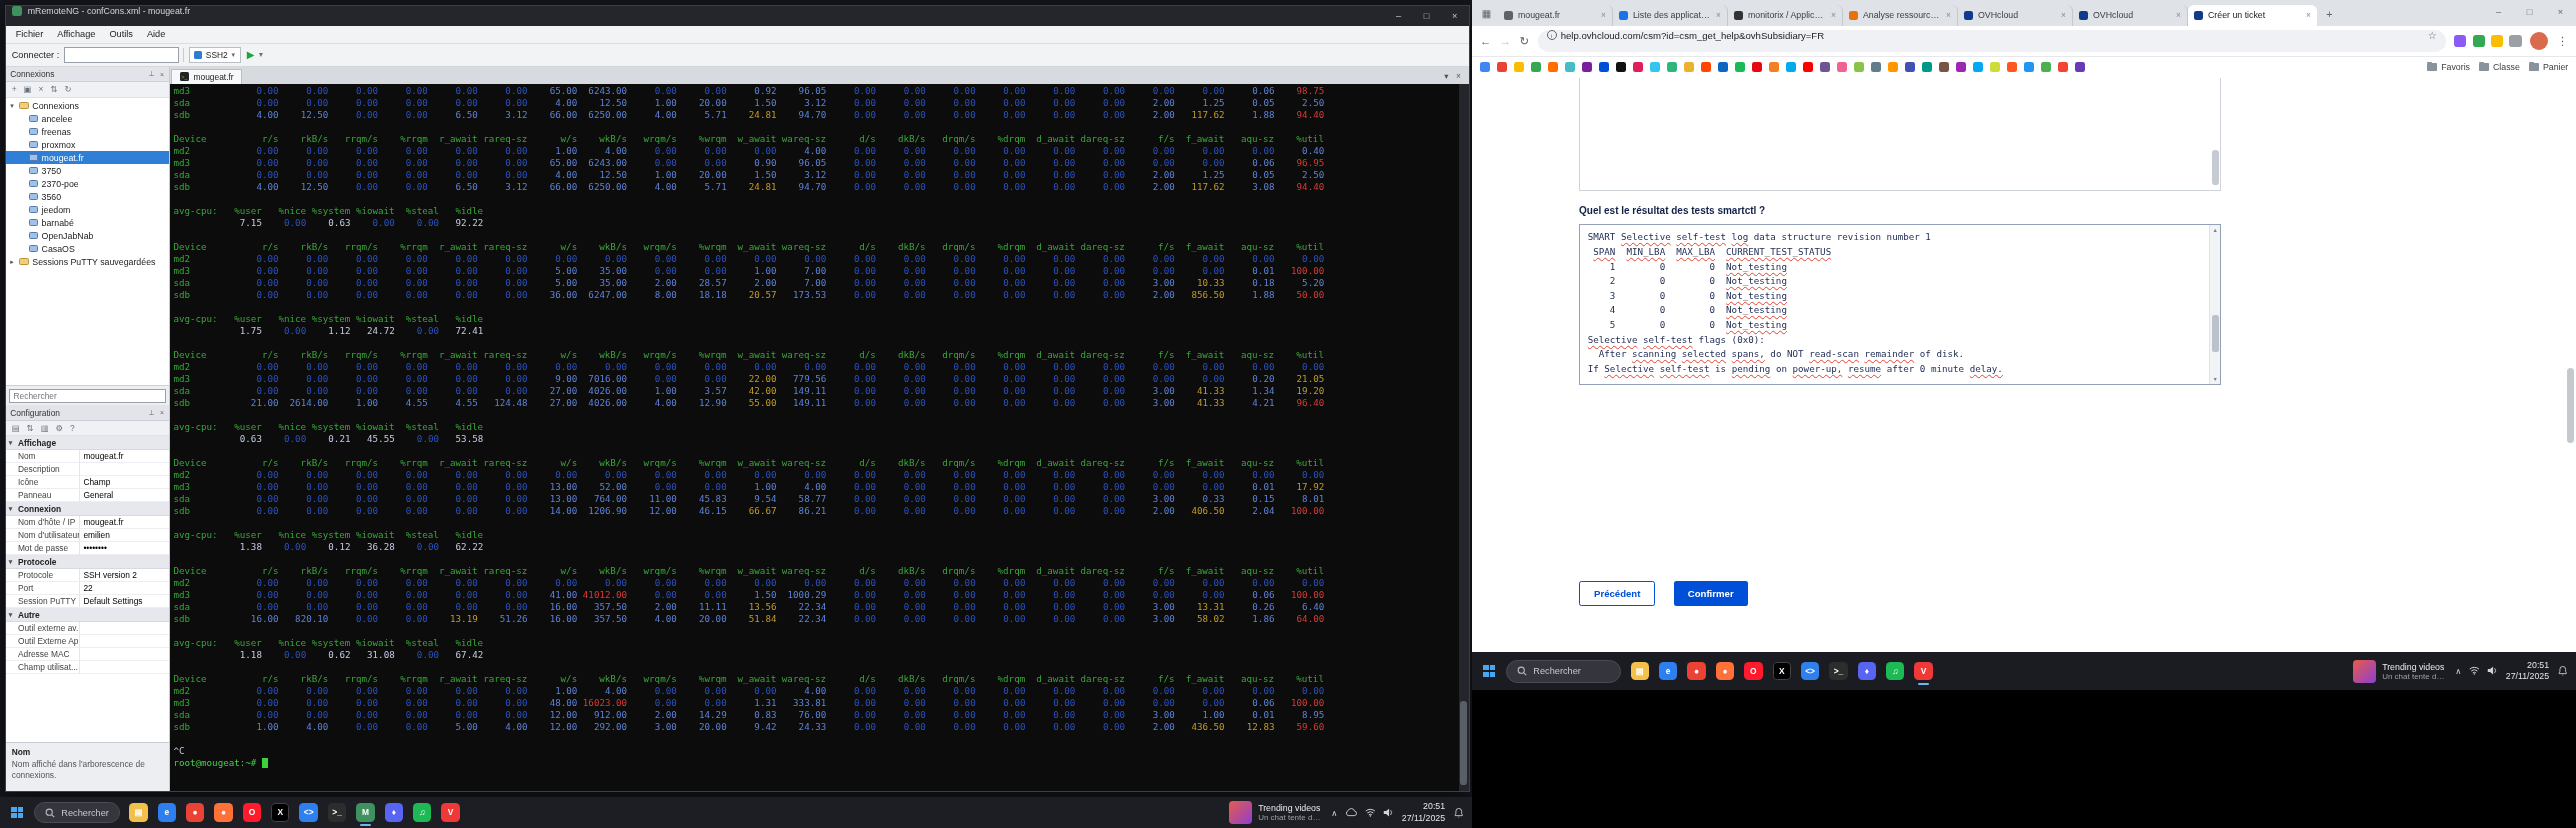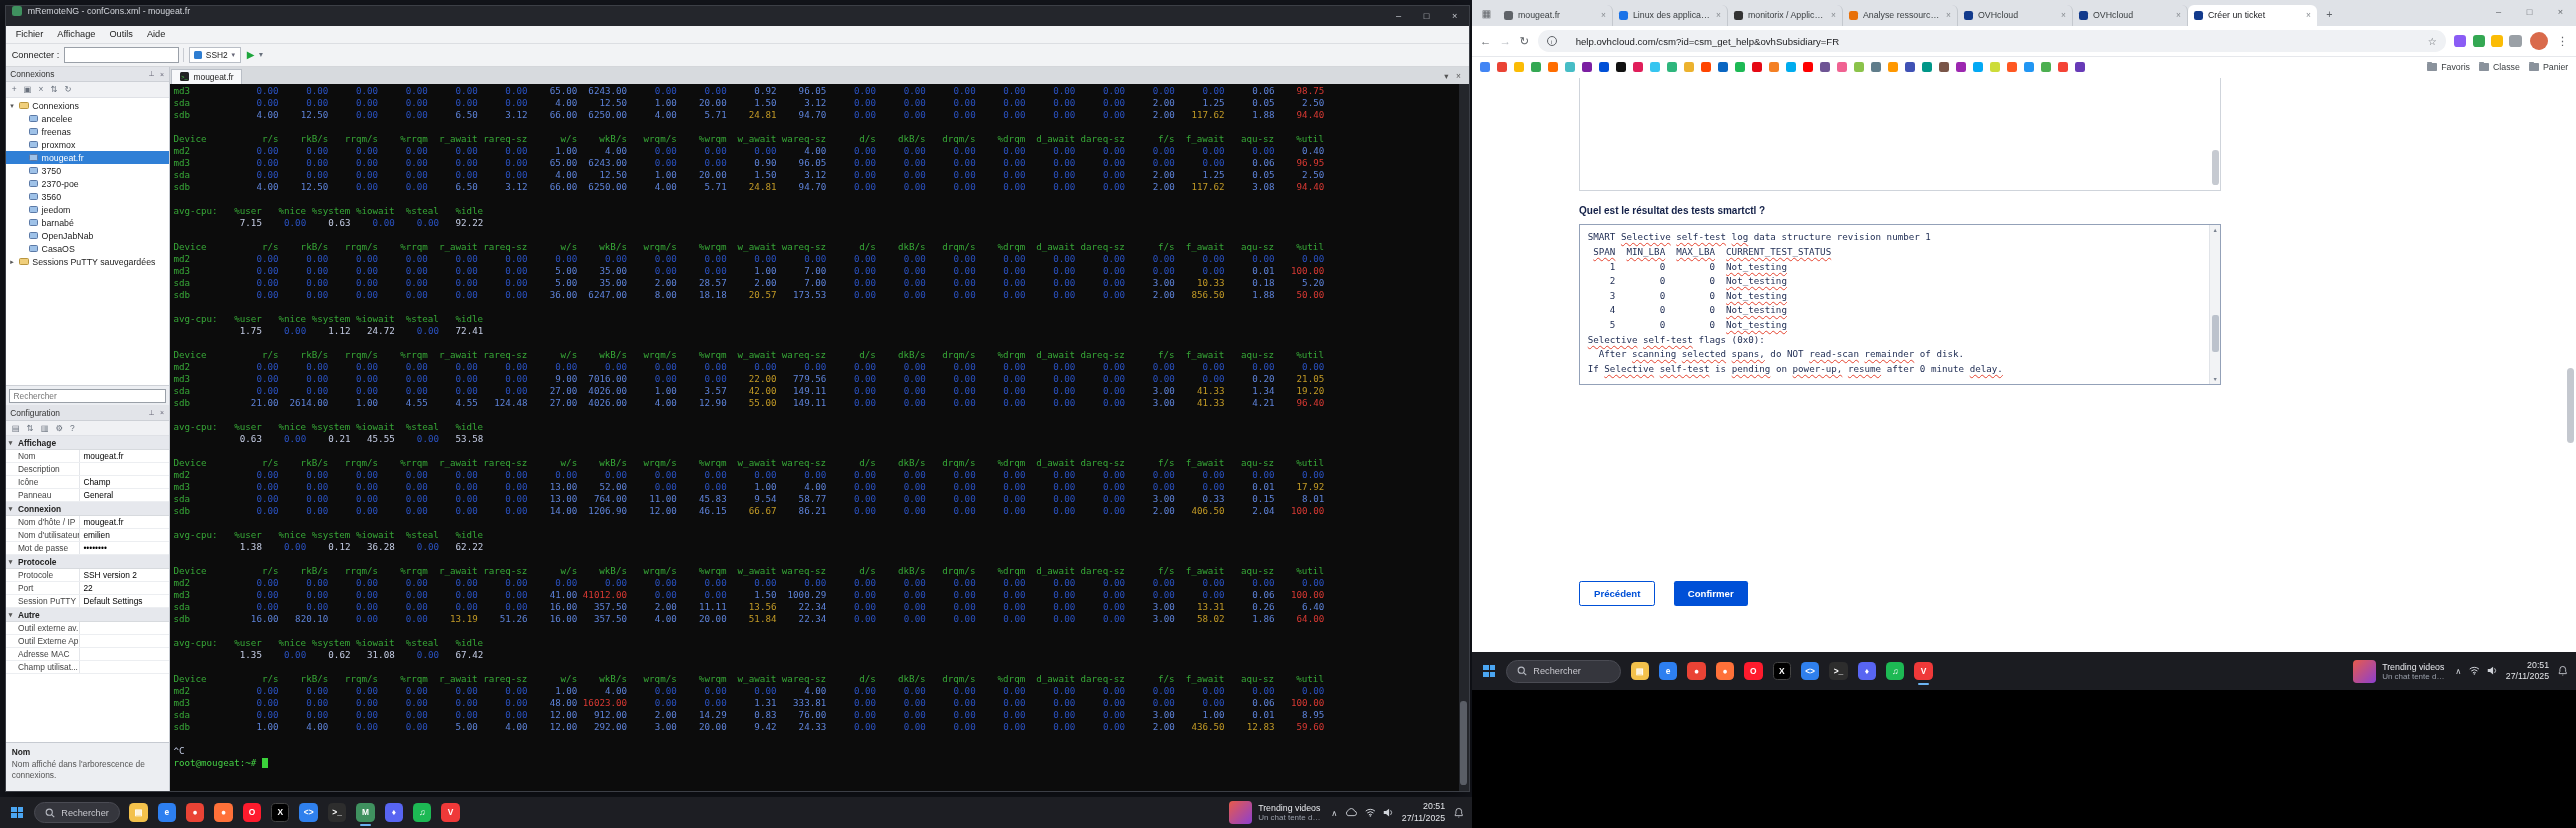--- a/index.html
+++ b/index.html
@@ -89,21 +89,21 @@
   .btab.active{background:#fff;width:129px;border-right:none;color:#202124}
   .fav{width:9.2px;height:9.2px;border-radius:2.3px;flex:0 0 auto}
   .btitle{white-space:nowrap;overflow:hidden;text-overflow:ellipsis;flex:1}
   .bclose{color:#80868b;font-size:8.4px;flex:0 0 auto}
   .newtab{width:18.4px;height:18.4px;margin:0 0 3.1px 3.1px;display:flex;align-items:center;justify-content:center;color:#5f6368;font-size:10.7px}
   .win-controls{position:absolute;right:0;top:0;height:23px;display:flex}
   .wbtn2{width:31px;height:100%;display:flex;align-items:center;justify-content:center;color:#5f6368;font-size:9.2px}
   #navbar{height:31px;background:#fff;border-bottom:0.8px solid #e6e8ec;display:flex;align-items:center;padding:0 7.7px;gap:8.4px}
   .nav-ico{color:#5f6368;font-size:11.5px}
   .nav-ico.dis{color:#b6bac0}
-  #address{flex:1;height:21.5px;background:#eff1f4;border-radius:10.7px;display:flex;align-items:center;gap:19px;padding:0 9.2px;font-size:9.6px;color:#202124;min-width:0}
+  #address{flex:1;height:21.5px;background:#eff1f4;border-radius:10.7px;display:flex;align-items:flex-start;gap:4px;padding:0 9.2px;font-size:9.6px;color:#202124;min-width:0}
   .siteinfo{width:10px;height:10px;border-radius:50%;border:0.9px solid #5f6368;color:#5f6368;font-size:6.1px;display:inline-flex;align-items:center;justify-content:center;flex:0 0 auto}
   #address .url{flex:1;white-space:nowrap;overflow:hidden}
   .ext-row{display:flex;align-items:center;gap:6.1px}
   .ext-dot{width:12.3px;height:12.3px;border-radius:3.1px}
   .avatar{width:18.4px;height:18.4px;border-radius:50%;background:#d96a4b;flex:0 0 auto}
   #bookmarksbar{height:21.5px;background:#fff;border-bottom:0.8px solid #e6e8ec;display:flex;align-items:center;padding:0 7.7px;font-size:8.8px;color:#3c4043}
   #bm-icons{display:flex;gap:7px;align-items:center;overflow:hidden;flex:1}
   #bm-folders{display:flex;align-items:center}
   .bdot{width:10px;height:10px;border-radius:2.3px;flex:0 0 auto}
   .bfolder{display:flex;align-items:center;gap:3.8px;margin-left:9.2px;white-space:nowrap}
@@ -372,21 +372,21 @@
 <span class="tg">avg-cpu:   %user   %nice %system %iowait  %steal   %idle</span>
 <span>        </span><span class="tw">    1.38</span><span class="tb">    0.00</span><span class="tw">    0.12</span><span class="tw">   36.28</span><span class="tb">    0.00</span><span class="tw">   62.22</span>
 
 <span class="tg">Device          r/s    rkB/s   rrqm/s    %rrqm  r_await rareq-sz      w/s    wkB/s   wrqm/s    %wrqm  w_await wareq-sz      d/s    dkB/s   drqm/s    %drqm  d_await dareq-sz      f/s  f_await   aqu-sz    %util</span>
 <span class="tg">md2       </span><span class="tb">     0.00</span><span class="tb">     0.00</span><span class="tb">     0.00</span><span class="tb">     0.00</span><span class="tb">     0.00</span><span class="tb">     0.00</span><span class="tb">     0.00</span><span class="tb">     0.00</span><span class="tb">     0.00</span><span class="tb">     0.00</span><span class="tb">     0.00</span><span class="tb">     0.00</span><span class="tb">     0.00</span><span class="tb">     0.00</span><span class="tb">     0.00</span><span class="tb">     0.00</span><span class="tb">     0.00</span><span class="tb">     0.00</span><span class="tb">     0.00</span><span class="tb">     0.00</span><span class="tb">     0.00</span><span class="tb">     0.00</span>
 <span class="tg">md3       </span><span class="tb">     0.00</span><span class="tb">     0.00</span><span class="tb">     0.00</span><span class="tb">     0.00</span><span class="tb">     0.00</span><span class="tb">     0.00</span><span class="tc">    41.00</span><span class="tr"> 41012.00</span><span class="tb">     0.00</span><span class="tb">     0.00</span><span class="tc">     1.50</span><span class="tc">  1000.29</span><span class="tb">     0.00</span><span class="tb">     0.00</span><span class="tb">     0.00</span><span class="tb">     0.00</span><span class="tb">     0.00</span><span class="tb">     0.00</span><span class="tb">     0.00</span><span class="tb">     0.00</span><span class="tc">     0.06</span><span class="tr">   100.00</span>
 <span class="tg">sda       </span><span class="tb">     0.00</span><span class="tb">     0.00</span><span class="tb">     0.00</span><span class="tb">     0.00</span><span class="tb">     0.00</span><span class="tb">     0.00</span><span class="tc">    16.00</span><span class="tc">   357.50</span><span class="tc">     2.00</span><span class="tc">    11.11</span><span class="ty">    13.56</span><span class="tc">    22.34</span><span class="tb">     0.00</span><span class="tb">     0.00</span><span class="tb">     0.00</span><span class="tb">     0.00</span><span class="tb">     0.00</span><span class="tb">     0.00</span><span class="tc">     3.00</span><span class="ty">    13.31</span><span class="tc">     0.26</span><span class="tc">     6.40</span>
 <span class="tg">sdb       </span><span class="tc">    16.00</span><span class="tc">   820.10</span><span class="tb">     0.00</span><span class="tb">     0.00</span><span class="ty">    13.19</span><span class="tc">    51.26</span><span class="tc">    16.00</span><span class="tc">   357.50</span><span class="tc">     4.00</span><span class="tc">    20.00</span><span class="ty">    51.84</span><span class="tc">    22.34</span><span class="tb">     0.00</span><span class="tb">     0.00</span><span class="tb">     0.00</span><span class="tb">     0.00</span><span class="tb">     0.00</span><span class="tb">     0.00</span><span class="tc">     3.00</span><span class="ty">    58.02</span><span class="tc">     1.86</span><span class="tr">    64.00</span>
 
 <span class="tg">avg-cpu:   %user   %nice %system %iowait  %steal   %idle</span>
-<span>        </span><span class="tw">    1.35</span><span class="tb">    0.00</span><span class="tw">    0.62</span><span class="tw">   31.08</span><span class="tb">    0.00</span><span class="tw">   67.42</span>
+<span>        </span><span class="tw">    1.18</span><span class="tb">    0.00</span><span class="tw">    0.62</span><span class="tw">   31.08</span><span class="tb">    0.00</span><span class="tw">   67.42</span>
 
 <span class="tg">Device          r/s    rkB/s   rrqm/s    %rrqm  r_await rareq-sz      w/s    wkB/s   wrqm/s    %wrqm  w_await wareq-sz      d/s    dkB/s   drqm/s    %drqm  d_await dareq-sz      f/s  f_await   aqu-sz    %util</span>
 <span class="tg">md2       </span><span class="tb">     0.00</span><span class="tb">     0.00</span><span class="tb">     0.00</span><span class="tb">     0.00</span><span class="tb">     0.00</span><span class="tb">     0.00</span><span class="tc">     1.00</span><span class="tc">     4.00</span><span class="tb">     0.00</span><span class="tb">     0.00</span><span class="tb">     0.00</span><span class="tc">     4.00</span><span class="tb">     0.00</span><span class="tb">     0.00</span><span class="tb">     0.00</span><span class="tb">     0.00</span><span class="tb">     0.00</span><span class="tb">     0.00</span><span class="tb">     0.00</span><span class="tb">     0.00</span><span class="tb">     0.00</span><span class="tb">     0.00</span>
 <span class="tg">md3       </span><span class="tb">     0.00</span><span class="tb">     0.00</span><span class="tb">     0.00</span><span class="tb">     0.00</span><span class="tb">     0.00</span><span class="tb">     0.00</span><span class="tc">    48.00</span><span class="tr"> 16023.00</span><span class="tb">     0.00</span><span class="tb">     0.00</span><span class="tc">     1.31</span><span class="tc">   333.81</span><span class="tb">     0.00</span><span class="tb">     0.00</span><span class="tb">     0.00</span><span class="tb">     0.00</span><span class="tb">     0.00</span><span class="tb">     0.00</span><span class="tb">     0.00</span><span class="tb">     0.00</span><span class="tc">     0.06</span><span class="tr">   100.00</span>
 <span class="tg">sda       </span><span class="tb">     0.00</span><span class="tb">     0.00</span><span class="tb">     0.00</span><span class="tb">     0.00</span><span class="tb">     0.00</span><span class="tb">     0.00</span><span class="tc">    12.00</span><span class="tc">   912.00</span><span class="tc">     2.00</span><span class="tc">    14.29</span><span class="tc">     0.83</span><span class="tc">    76.00</span><span class="tb">     0.00</span><span class="tb">     0.00</span><span class="tb">     0.00</span><span class="tb">     0.00</span><span class="tb">     0.00</span><span class="tb">     0.00</span><span class="tc">     3.00</span><span class="tc">     1.00</span><span class="tc">     0.01</span><span class="tc">     8.95</span>
 <span class="tg">sdb       </span><span class="tc">     1.00</span><span class="tc">     4.00</span><span class="tb">     0.00</span><span class="tb">     0.00</span><span class="tc">     5.00</span><span class="tc">     4.00</span><span class="tc">    12.00</span><span class="tc">   292.00</span><span class="tc">     3.00</span><span class="tc">    20.00</span><span class="tc">     9.42</span><span class="tc">    24.33</span><span class="tb">     0.00</span><span class="tb">     0.00</span><span class="tb">     0.00</span><span class="tb">     0.00</span><span class="tb">     0.00</span><span class="tb">     0.00</span><span class="tc">     2.00</span><span class="ty">   436.50</span><span class="ty">    12.83</span><span class="tr">    59.60</span>
 
 <span class="tw">^C</span>
 <span class="tg2">root@mougeat:~# </span><span class="cursor"></span></pre>
             <div id="term-scroll">
@@ -486,21 +486,21 @@
       <div id="tabbar">
         <span class="tabbar-lead">▦</span>
         <div id="btabs">
             <div class="btab">
               <span class="fav" style="background:#5f6368"></span>
               <span class="btitle">mougeat.fr</span>
               <span class="bclose">×</span>
             </div>
             <div class="btab">
               <span class="fav" style="background:#1a73e8"></span>
-              <span class="btitle">Linux des applicati…</span>
+              <span class="btitle">Liste des applicati…</span>
               <span class="bclose">×</span>
             </div>
             <div class="btab">
               <span class="fav" style="background:#333333"></span>
               <span class="btitle">monitorix / Applica…</span>
               <span class="bclose">×</span>
             </div>
             <div class="btab">
               <span class="fav" style="background:#e8710a"></span>
               <span class="btitle">Analyse ressource…</span>

